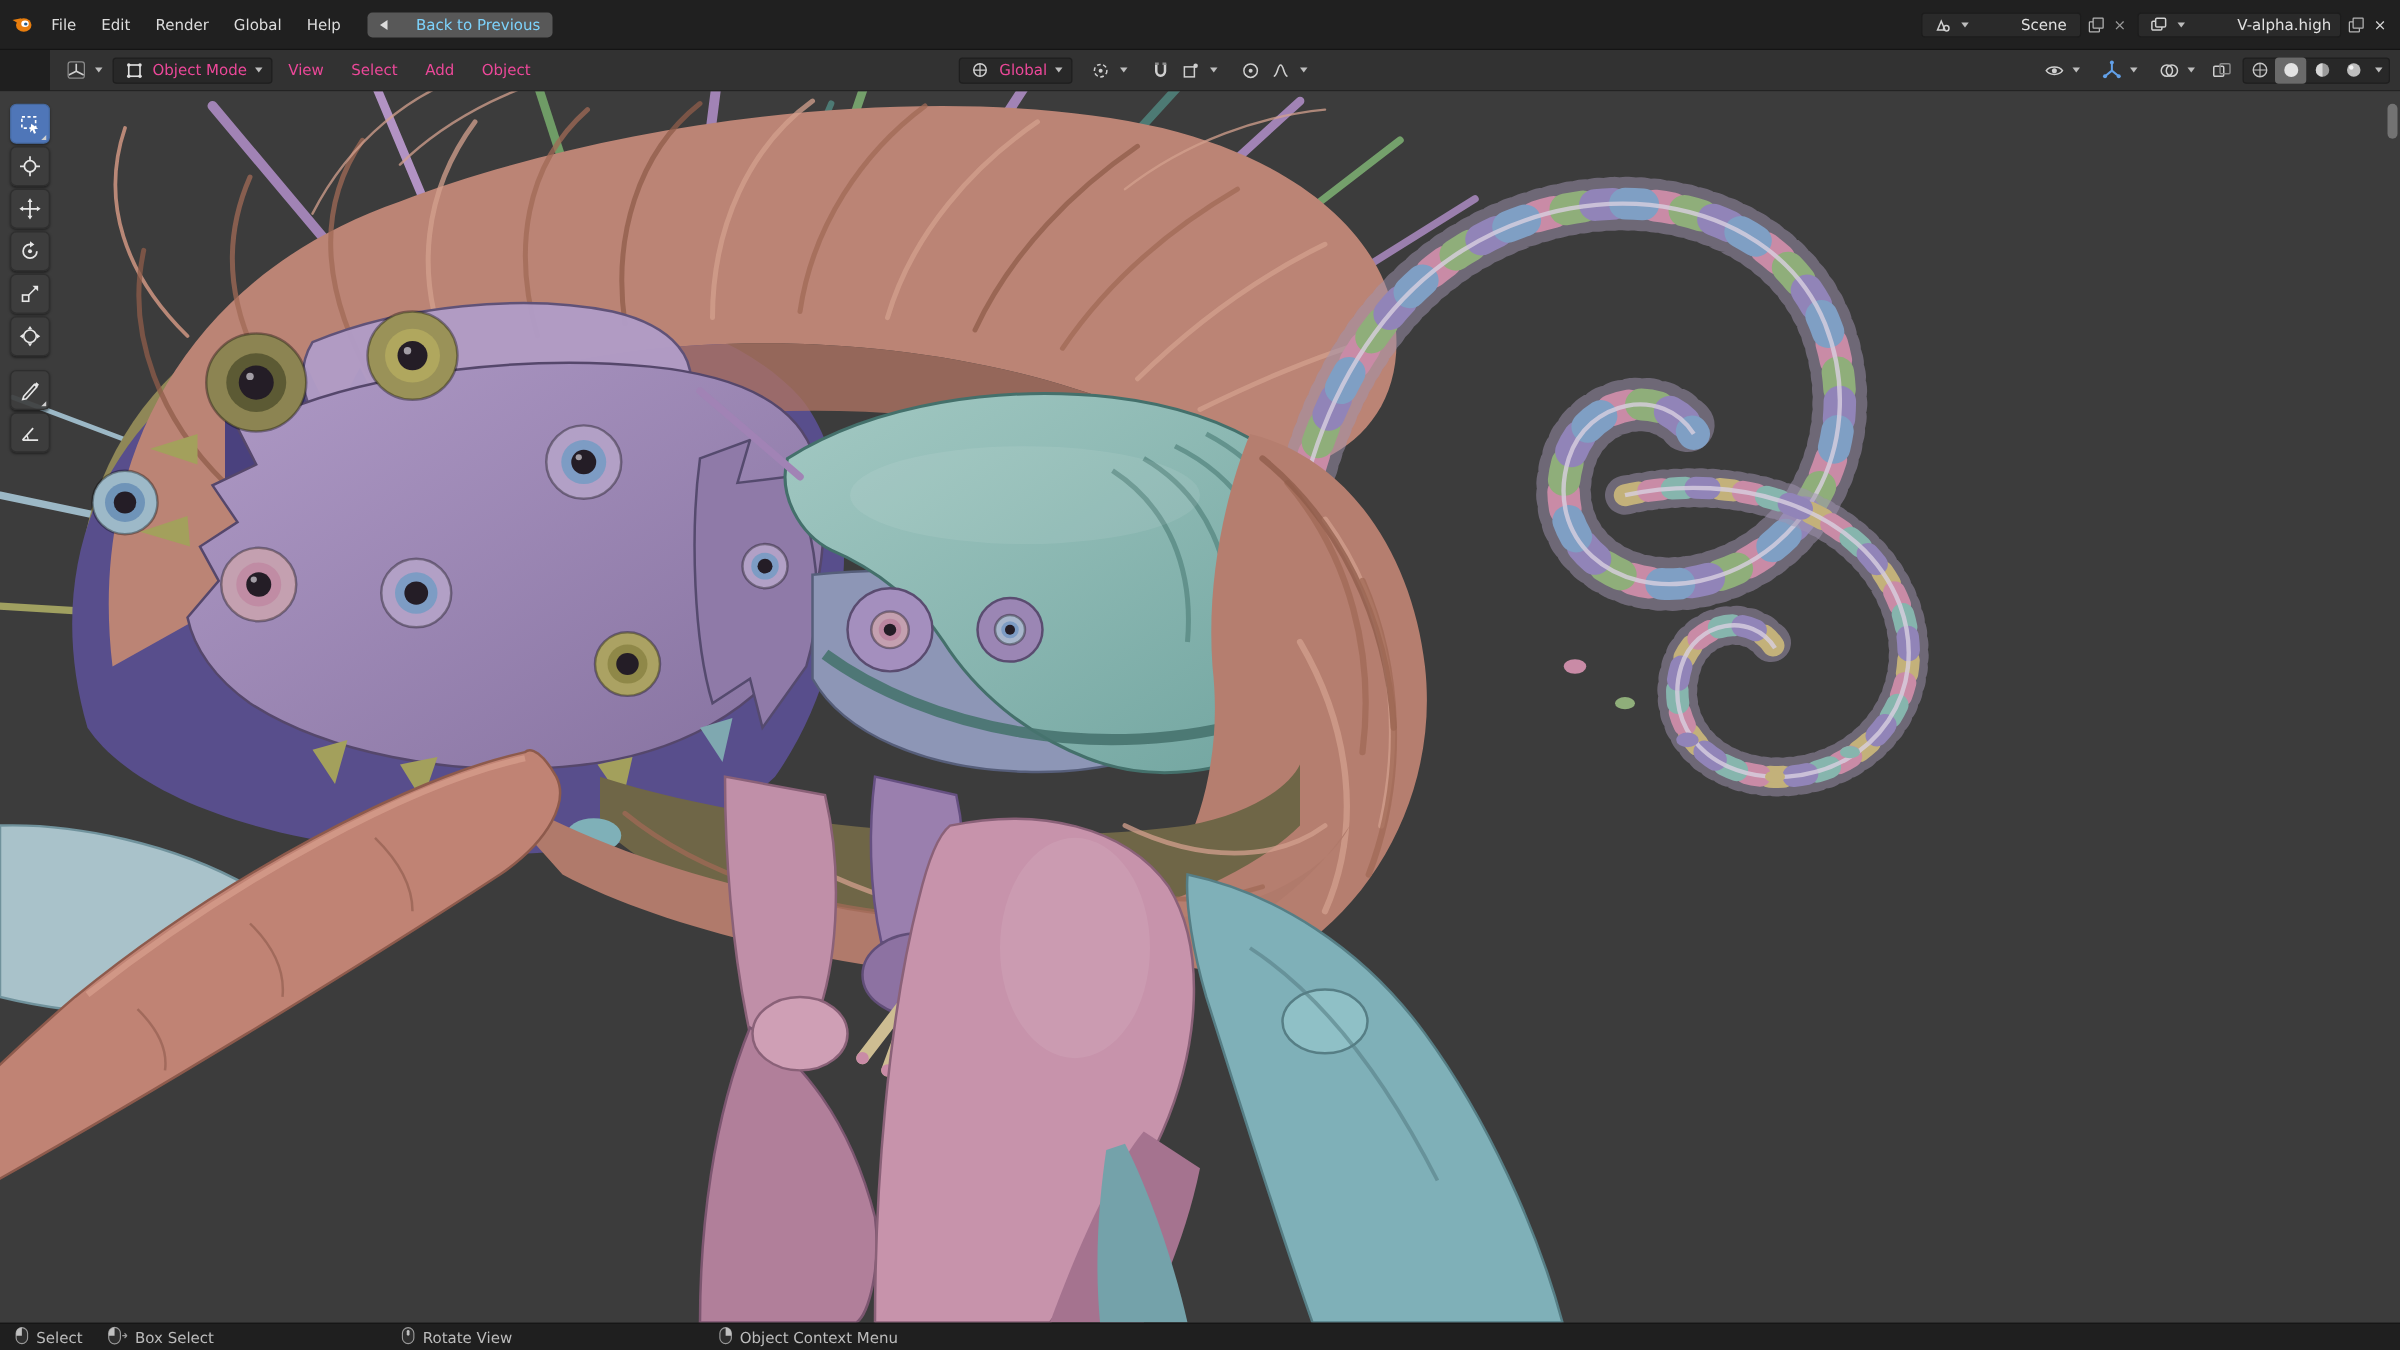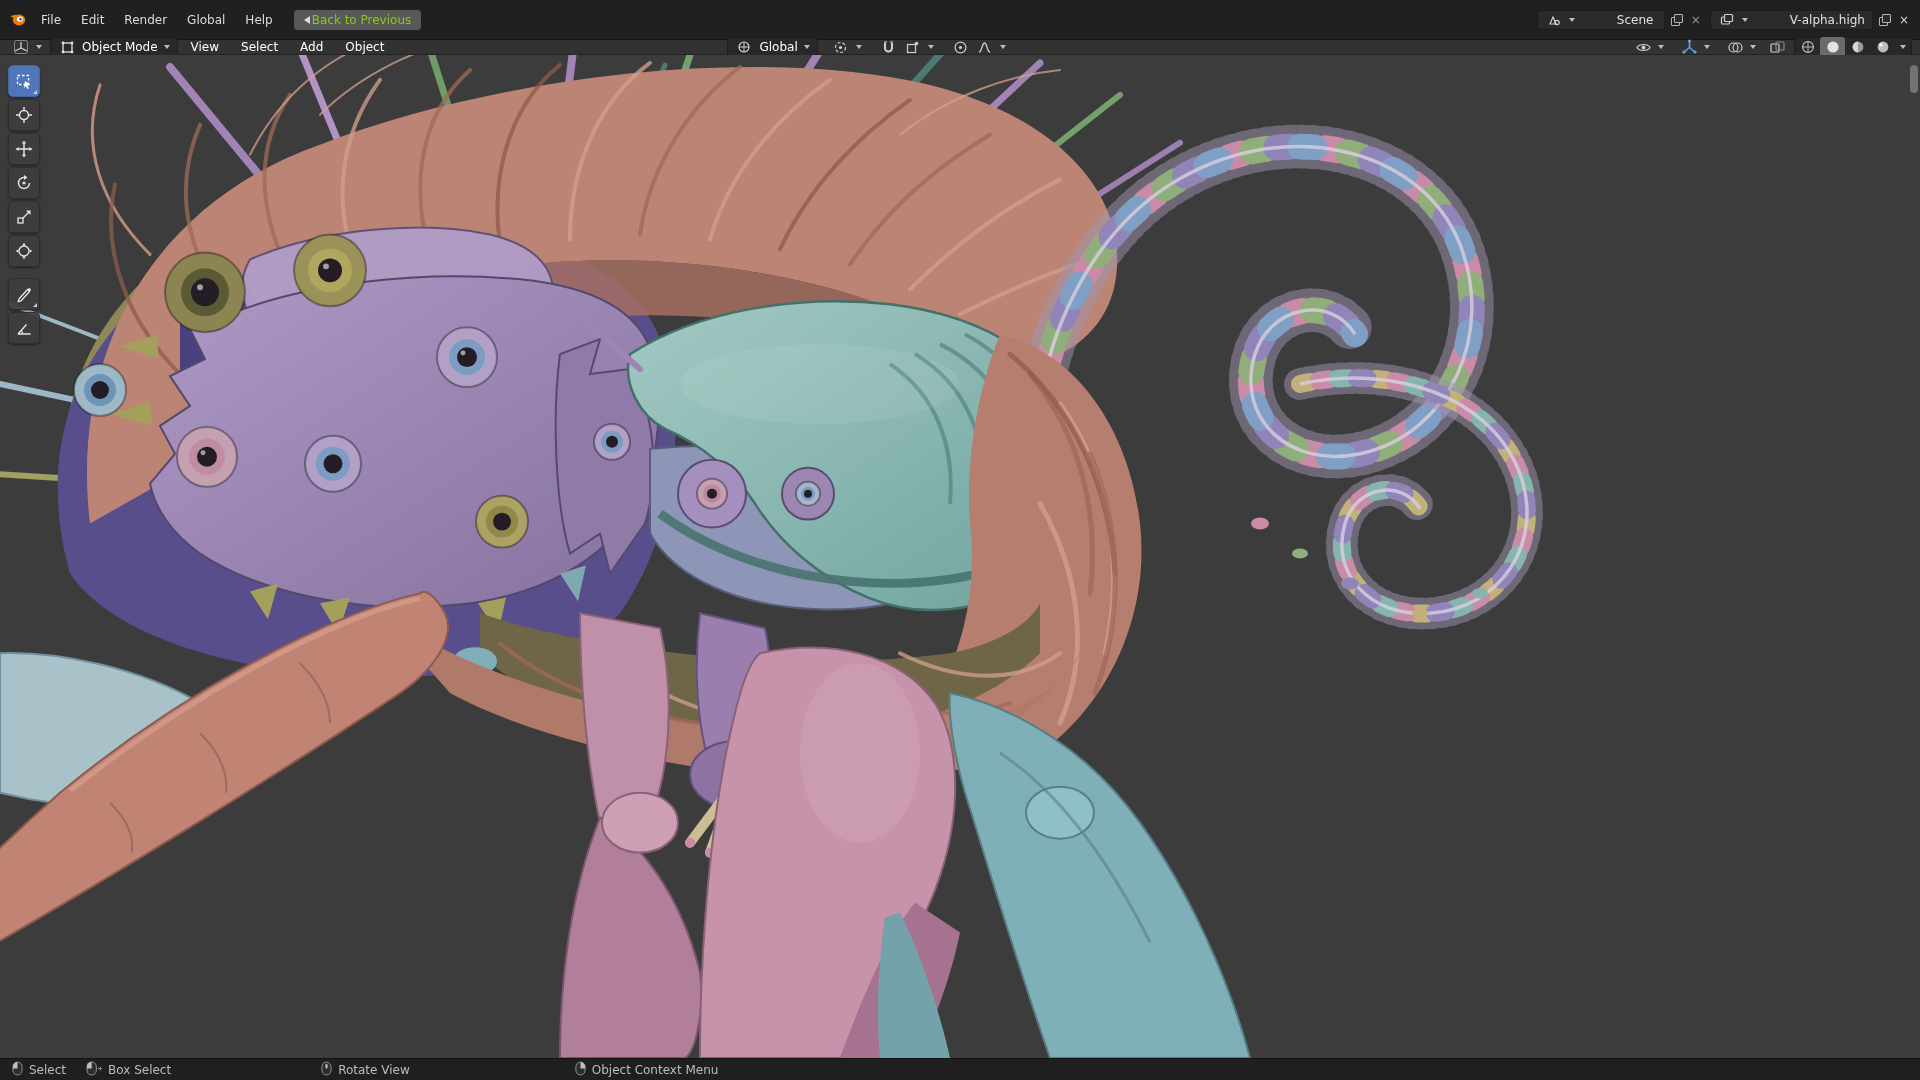--- a/index.html
+++ b/index.html
@@ -5,41 +5,41 @@
   * { box-sizing: border-box; margin: 0; padding: 0; }
   html,body { width:1920px; height:1080px; overflow:hidden; background:#1f1f1f;
               font-family:"DejaVu Sans", sans-serif; font-size:12px; }
   .app { width:1920px; height:1080px; display:flex; flex-direction:column; }
 
   
   .topbar { height:40px; background:#202020; border-bottom:1px solid #141414;
             display:flex; align-items:center; padding:0 8px; color:#dcdcdc; gap:2px; }
   .logo { width:18px; height:18px; margin-right:4px; display:flex; align-items:center; justify-content:center; }
   .menu-item { padding:2px 9px; border-radius:3px; cursor:default; }
-  .back-btn { display:flex; align-items:center; gap:2px; background:#585858; border-radius:4px;
-              height:20px; padding:0 10px; margin-left:10px; color:#84cc16; }
+  .back-btn { display:flex; align-items:center; gap:23px; background:#585858; border-radius:4px;
+              height:20px; padding:0 10px; margin-left:10px; color:#7dd3fc; }
   .back-glyph { width:0;height:0;border-top:4px solid transparent;border-bottom:4px solid transparent;
                 border-right:6px solid #ddd; }
   .tb-right { margin-left:auto; display:flex; align-items:center; gap:6px; }
   .field { display:flex; align-items:center; gap:6px; background:#2a2a2a; border:1px solid #1c1c1c;
            border-radius:3px; height:20px; padding:0 7px; min-width:128px; color:#e0e0e0; }
   .field .label { flex:1;margin-left:36px; }
   .xbtn { color:#9a9a9a; padding:0 3px; font-size:12px; }
   .xbtn.bright { color:#d8d8d8; }
   .chev { width:0; height:0; border-left:3.5px solid transparent; border-right:3.5px solid transparent;
           border-top:4px solid #bdbdbd; display:inline-block; }
   .copy-ic { position:relative; width:11px; height:11px; display:inline-block; }
   .copy-ic::before { content:""; position:absolute; left:0; top:3px; width:7px; height:7px;
                      border:1px solid #b5b5b5; border-radius:1px; }
   .copy-ic::after  { content:""; position:absolute; left:3px; top:0; width:7px; height:7px;
                      border:1px solid #b5b5b5; border-radius:1px; background:#2a2a2a; }
 
   
-  .vheader { height:15px; background:#323232; border-bottom:1px solid #232323;
-             display:flex; align-items:center; padding:0 8px; color:#ffffff; gap:4px; }
+  .vheader { height:33px; background:#323232; border-bottom:1px solid #232323;
+             display:flex; align-items:center; padding:0 8px; color:#ec4899; gap:4px;margin-left:40px; }
   .dropdown { display:flex; align-items:center; gap:6px; background:#282828; border:1px solid #1e1e1e;
               border-radius:3px; height:21px; padding:0 7px; }
   .hgroup { display:flex; align-items:center; gap:6px; padding:0 4px; }
   .hicon { display:flex; align-items:center; justify-content:center; width:18px; height:18px; }
   .transform-group { margin-left:330px; display:flex; align-items:center; gap:10px; }
   .vh-right { margin-left:auto; display:flex; align-items:center; gap:8px; }
   .shade-group { display:flex; align-items:center; background:#282828; border:1px solid #1e1e1e;
                  border-radius:3px; height:21px; }
   .shade { width:25px; height:21px; display:flex; align-items:center; justify-content:center; border-radius:3px; }
   .shade.active { background:#6a6a6a; }

